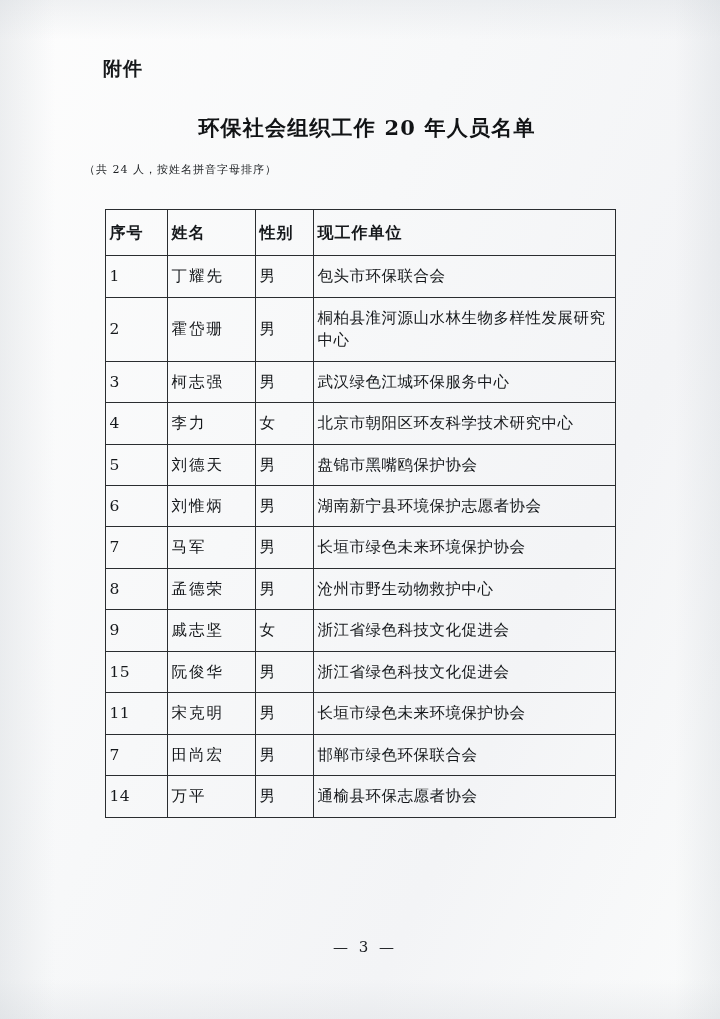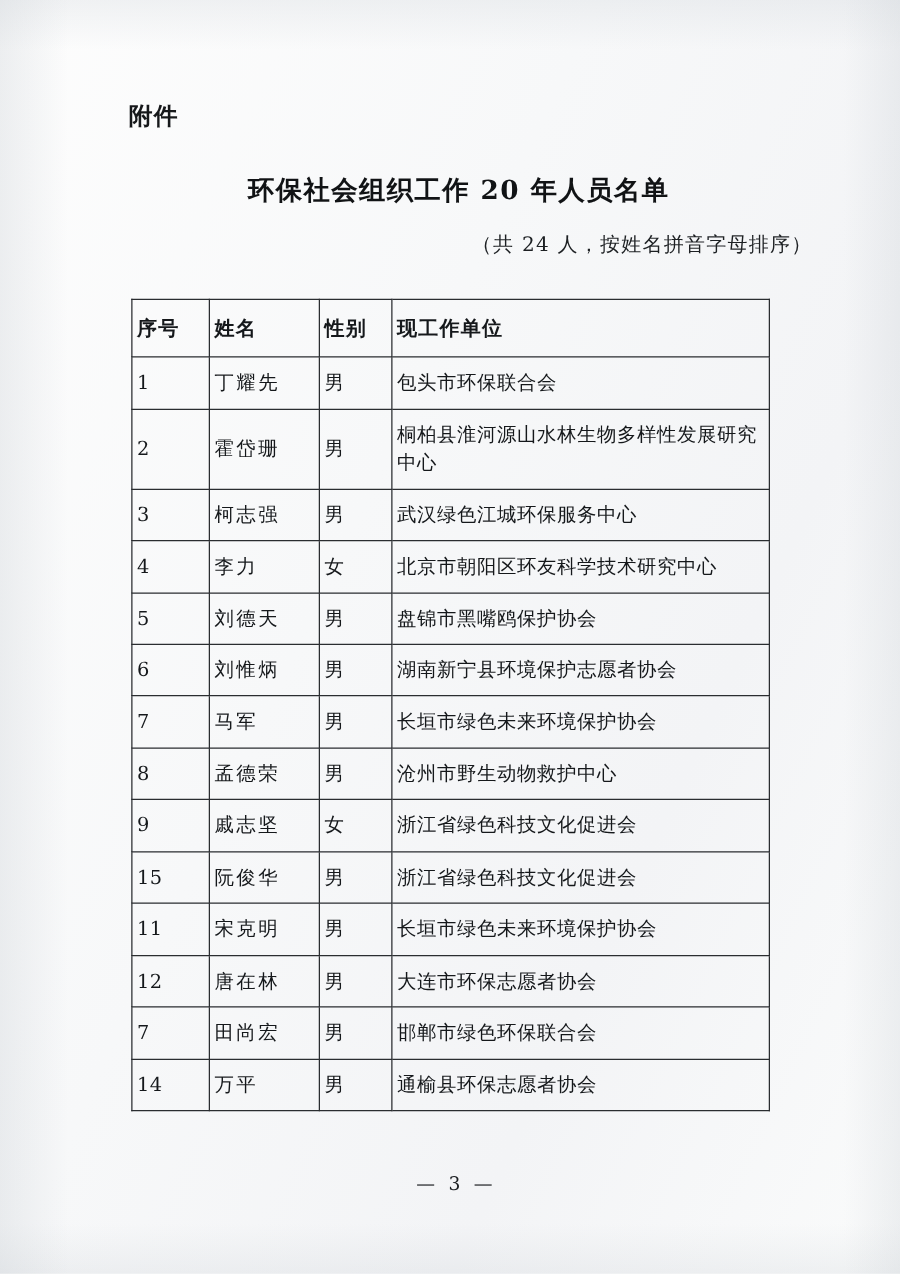--- a/index.html
+++ b/index.html
@@ -30,40 +30,40 @@
       linear-gradient(to left, rgba(205,210,215,0.30) 0px, rgba(255,255,255,0) 45px),
       linear-gradient(to bottom, rgba(210,215,220,0.30) 0px, rgba(255,255,255,0) 40px),
       linear-gradient(to top, rgba(205,210,215,0.25) 0px, rgba(255,255,255,0) 40px);
     pointer-events: none;
   }
   .content {
     position: relative;
     padding: 0 70px;
   }
   .attachment-label {
-    margin-top: 80px;
+    margin-top: 56px;
     margin-left: 33px;
     font-size: 19px;
     letter-spacing: 1px;
     font-weight: 600;
     color: #16181a;
   }
   .doc-title {
     margin-top: 32px;
     text-align: center;
     font-size: 21px;
     font-weight: 700;
     letter-spacing: 1.2px;
     color: #111315;
     padding-left: 14px;
   }
   .doc-subtitle {
     margin-top: 20px;
-    text-align: right;
-    font-size: 16px;
+    text-align: left;
+    font-size: 11px;
     letter-spacing: 1px;
     color: #1d2023;
     padding-left: 14px;
   }
   table.roster {
     margin: 32px auto 0 auto;
     border-collapse: collapse;
     width: 510px;
     table-layout: fixed;
     background: transparent;
@@ -195,26 +195,20 @@
           <td class="sex">男</td>
           <td class="org">浙江省绿色科技文化促进会</td>
         </tr>
         <tr>
           <td class="idx">11</td>
           <td class="name">宋克明</td>
           <td class="sex">男</td>
           <td class="org">长垣市绿色未来环境保护协会</td>
         </tr>
         <tr>
-          <td class="idx">12</td>
-          <td class="name">唐在林</td>
-          <td class="sex">男</td>
-          <td class="org">大连市环保志愿者协会</td>
-        </tr>
-        <tr>
           <td class="idx">7</td>
           <td class="name">田尚宏</td>
           <td class="sex">男</td>
           <td class="org">邯郸市绿色环保联合会</td>
         </tr>
         <tr>
           <td class="idx">14</td>
           <td class="name">万平</td>
           <td class="sex">男</td>
           <td class="org">通榆县环保志愿者协会</td>

